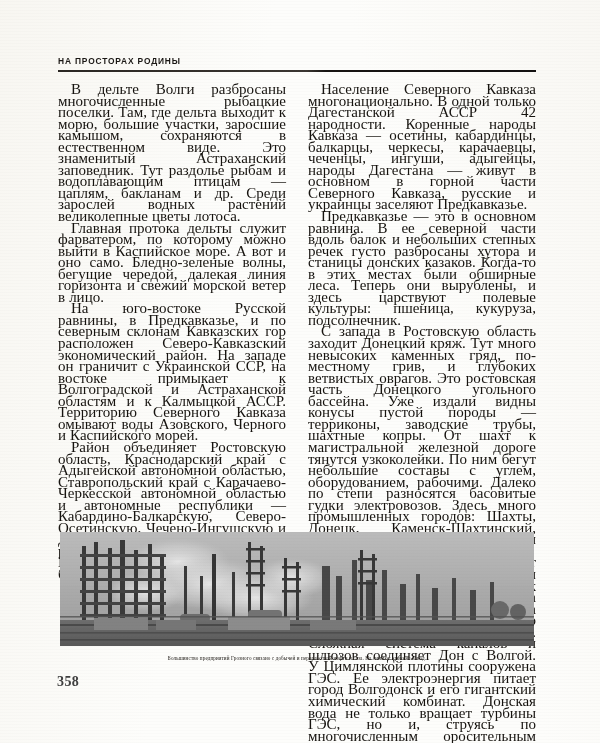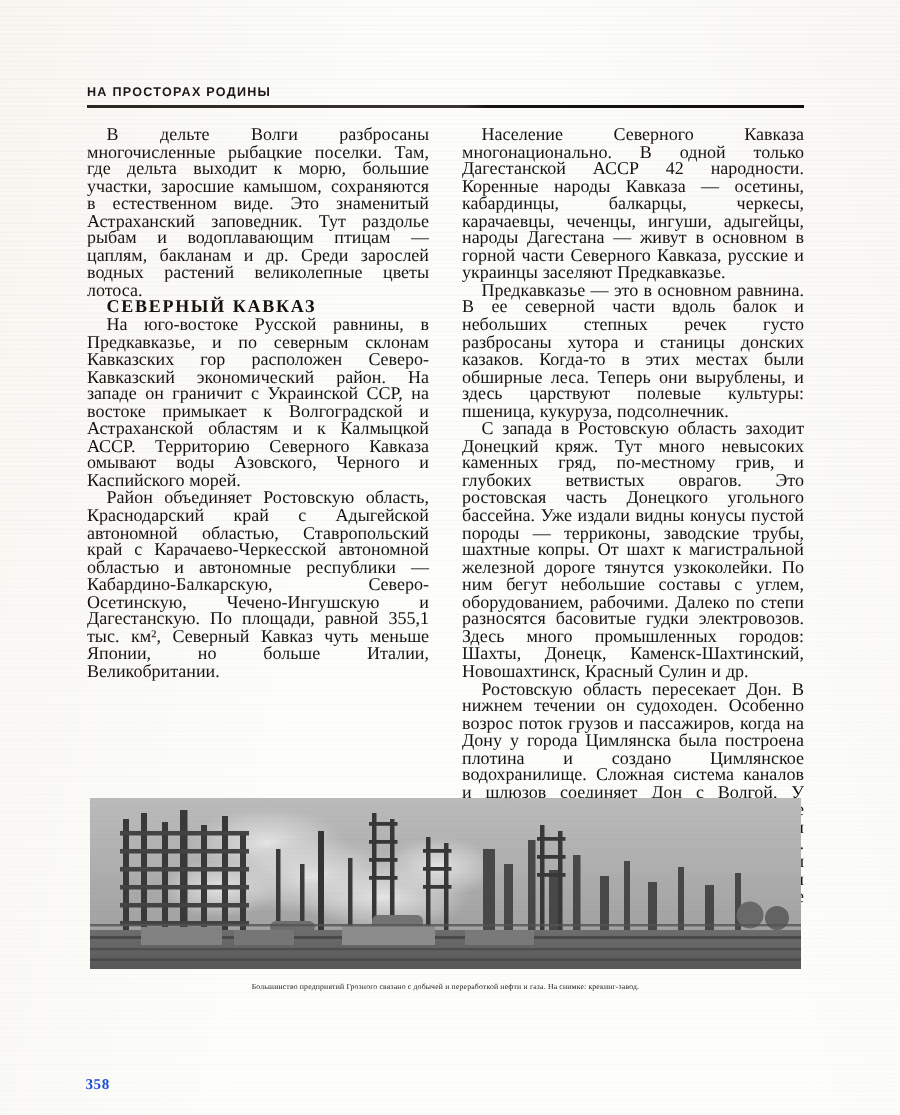--- a/index.html
+++ b/index.html
@@ -59,21 +59,21 @@
     top: 84px;
     width: 478px;
     display: flex;
     gap: 22px;
   }
   .col {
     width: 228px;
   }
   p.para {
     margin: 0;
-    font-size: 12px;
+    font-size: 15px;
     line-height: 11.55px;
     text-align: justify;
     text-indent: 13px;
     word-spacing: 0.3px;
     color: #16130f;
     -webkit-hyphens: manual;
     hyphens: manual;
   }
   p.para + p.para { margin-top: 0; }
 
@@ -113,25 +113,24 @@
     font-size: 5.15px;
     line-height: 7px;
     letter-spacing: 0.12px;
     color: #24201c;
   }
 
   .folio {
     position: absolute;
     left: 57px;
     top: 674px;
-    font-size: 10px;
+    font-size: 14px;
     font-weight: bold;
     letter-spacing: 0.4px;
-    color: #1d4ed8;
-    margin-top: 44px;
+    color: #404040;
   }
 
   
   .grain {
     position: absolute;
     inset: 0;
     opacity: 0.05;
     background-image:
       repeating-linear-gradient(0deg, rgba(0,0,0,0.5) 0px, rgba(0,0,0,0) 1px, rgba(0,0,0,0) 3px);
     pointer-events: none;
@@ -143,22 +142,22 @@
 <div class="page">
   <div class="paper-tint"></div>
 
   <div class="running-head">НА ПРОСТОРАХ РОДИНЫ</div>
   <div class="head-rule"></div>
 
   <div class="columns">
 
     <div class="col">
       <p class="para">В дельте Волги разбросаны многочисленные рыбацкие поселки. Там, где дельта выходит к морю, большие участки, заросшие камышом, сохраняются в естественном виде. Это знаменитый Астраханский заповедник. Тут раздолье рыбам и водоплавающим птицам — цаплям, бакланам и др. Среди зарослей водных растений великолепные цветы лотоса.</p>
-
-      <p class="para section-heading">СЕВЕРНЫЙ КАВКАЗ</p>
+      <p class="para">Главная протока дельты служит фарватером, по которому можно выйти в Каспийское море. А вот и оно само. Бледно-зеленые волны, бегущие чередой, далекая линия горизонта и свежий морской ветер в лицо.</p>
+
 
       <p class="para">На юго-востоке Русской равнины, в Предкавказье, и по северным склонам Кавказских гор расположен Северо-Кавказский экономический район. На западе он граничит с Украинской ССР, на востоке примыкает к Волгоградской и Астраханской областям и к Калмыцкой АССР. Территорию Северного Кавказа омывают воды Азовского, Черного и Каспийского морей.</p>
       <p class="para">Район объединяет Ростовскую область, Краснодарский край с Адыгейской автономной областью, Ставропольский край с Карачаево-Черкесской автономной областью и автономные республики — Кабардино-Балкарскую, Северо-Осетинскую, Чечено-Ингушскую и Дагестанскую. По площади, равной 355,1 тыс. км², Северный Кавказ чуть меньше Японии, но больше Италии, Великобритании.</p>
     </div>
 
     <div class="col">
       <p class="para">Население Северного Кавказа многонационально. В одной только Дагестанской АССР 42 народности. Коренные народы Кавказа — осетины, кабардинцы, балкарцы, черкесы, карачаевцы, чеченцы, ингуши, адыгейцы, народы Дагестана — живут в основном в горной части Северного Кавказа, русские и украинцы заселяют Предкавказье.</p>
       <p class="para">Предкавказье — это в основном равнина. В ее северной части вдоль балок и небольших степных речек густо разбросаны хутора и станицы донских казаков. Когда-то в этих местах были обширные леса. Теперь они вырублены, и здесь царствуют полевые культуры: пшеница, кукуруза, подсолнечник.</p>
       <p class="para">С запада в Ростовскую область заходит Донецкий кряж. Тут много невысоких каменных гряд, по-местному грив, и глубоких ветвистых оврагов. Это ростовская часть Донецкого угольного бассейна. Уже издали видны конусы пустой породы — терриконы, заводские трубы, шахтные копры. От шахт к магистральной железной дороге тянутся узкоколейки. По ним бегут небольшие составы с углем, оборудованием, рабочими. Далеко по степи разносятся басовитые гудки электровозов. Здесь много промышленных городов: Шахты, Донецк, Каменск-Шахтинский, Новошахтинск, Красный Сулин и др.</p>
       <p class="para">Ростовскую область пересекает Дон. В нижнем течении он судоходен. Особенно возрос поток грузов и пассажиров, когда на Дону у города Цимлянска была построена плотина и создано Цимлянское водохранилище. Сложная система каналов и шлюзов соединяет Дон с Волгой. У Цимлянской плотины сооружена ГЭС. Ее электроэнергия питает город Волгодонск и его гигантский химический комбинат. Донская вода не только вращает турбины ГЭС, но и, струясь по многочисленным оросительным каналам, поит соседние поля.</p>

